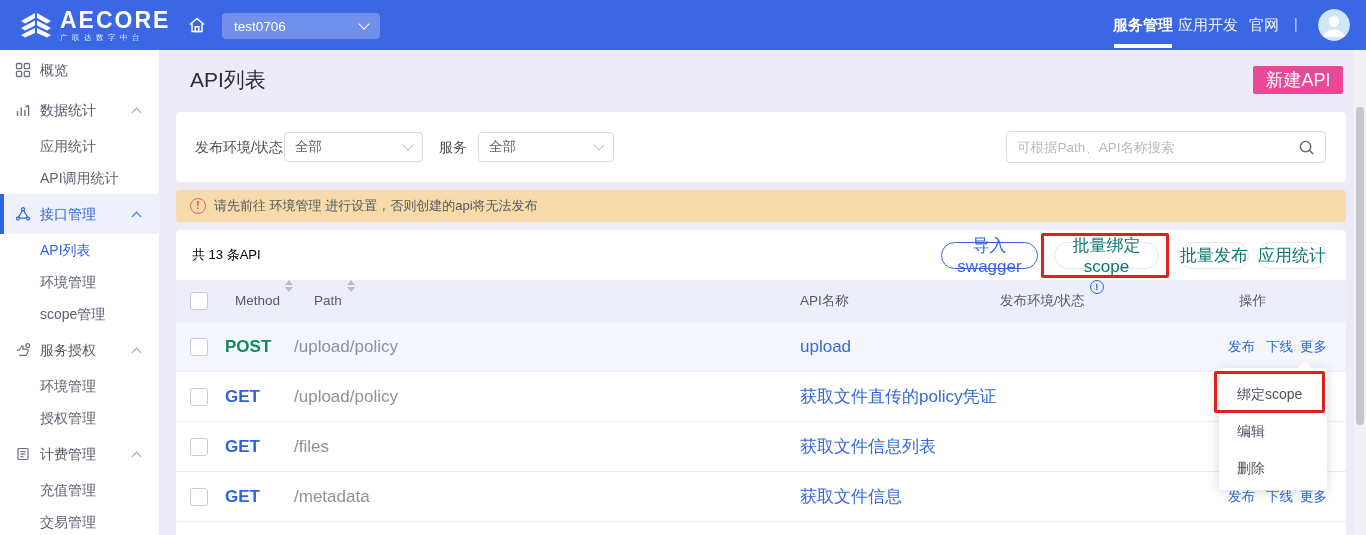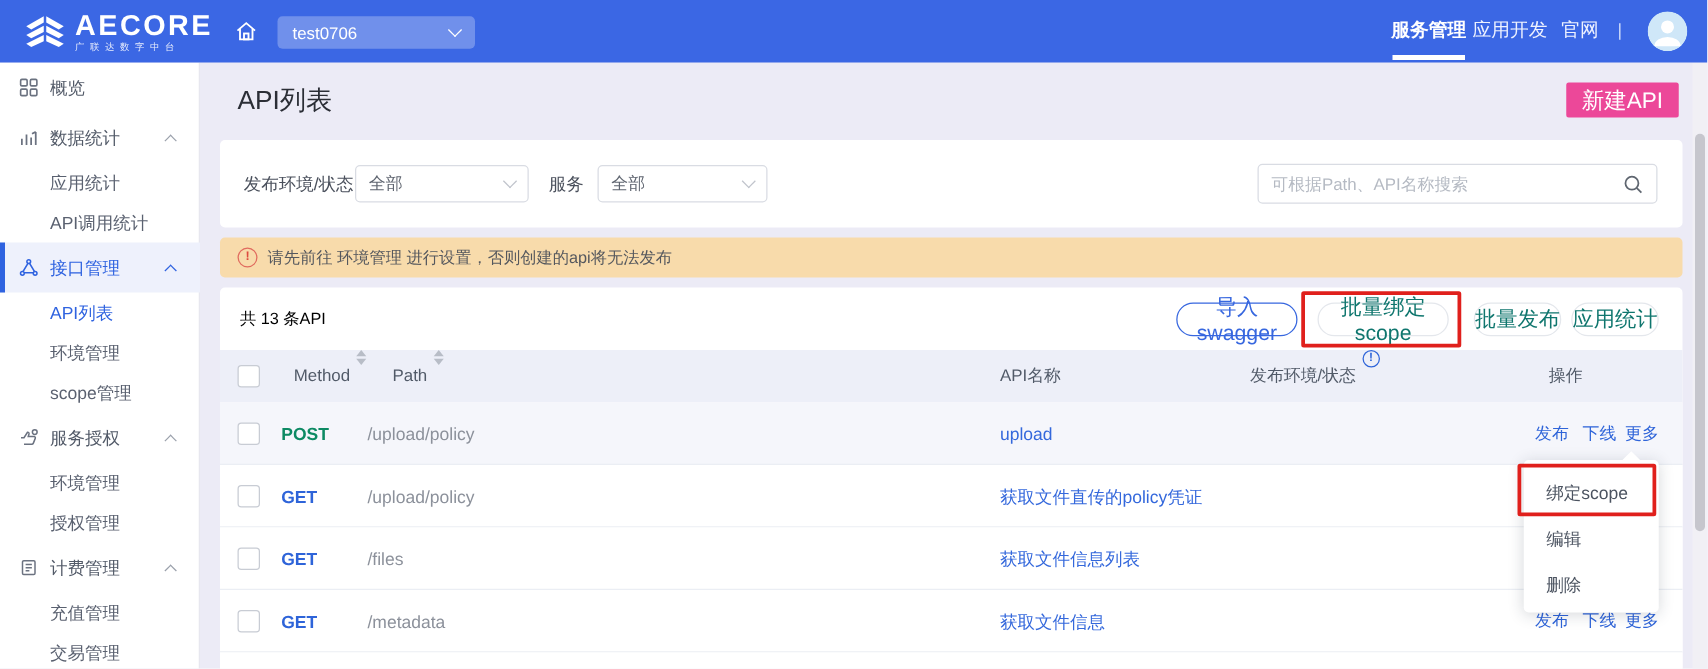--- a/index.html
+++ b/index.html
@@ -79,21 +79,21 @@
   .sort { display:inline-flex; flex-direction:column; gap:2px; margin-left:5px; cursor:pointer; }
   .sort i { width:0; height:0; border-left:4px solid transparent; border-right:4px solid transparent; }
   .sort .up { border-bottom:5px solid #b8bdc7; }
   .sort .dn { border-top:5px solid #b8bdc7; }
   .info-i { display:inline-block; width:14px; height:14px; border:1.2px solid #2e64d9; border-radius:50%;
             color:#2e64d9; font-size:9.5px; font-weight:700; text-align:center; line-height:12px; margin-left:5px; cursor:pointer; }
 
   .trow { position:absolute; left:176px; width:1170px; height:50px; background:#fff; border-bottom:1px solid #ebeef4; }
   .trow.tint { background:#f5f6fb; }
   .trow .cb { left:14px; top:16px; }
-  .cell { position:absolute; top:0; height:50px; line-height:50px; font-size:14px; }
+  .cell { position:absolute; top:0; height:50px; line-height:50px; font-size:17px; }
   .method { font-weight:700; left:49px; }
   .m-post { color:#0d8a63; } .m-get { color:#2e64d9; }
   .path { left:118px; color:#8c919b; }
   .name { left:624px; color:#3468dc; cursor:pointer; text-decoration:none; }
   .act { position:absolute; top:0; height:50px; line-height:50px; font-size:13.5px; color:#2e64d9; cursor:pointer; text-decoration:none; }
 
   .popup { position:absolute; left:1219px; top:368px; width:108px; height:122px; background:#fff; border-radius:4px;
            box-shadow:0 2px 12px rgba(31,45,61,.18); z-index:20; }
   .popup-arrow { position:absolute; left:81px; top:-5px; width:10px; height:10px; background:#fff; transform:rotate(45deg); }
   .pitem { position:absolute; left:0; width:108px; height:37px; line-height:37px; padding-left:18px;

